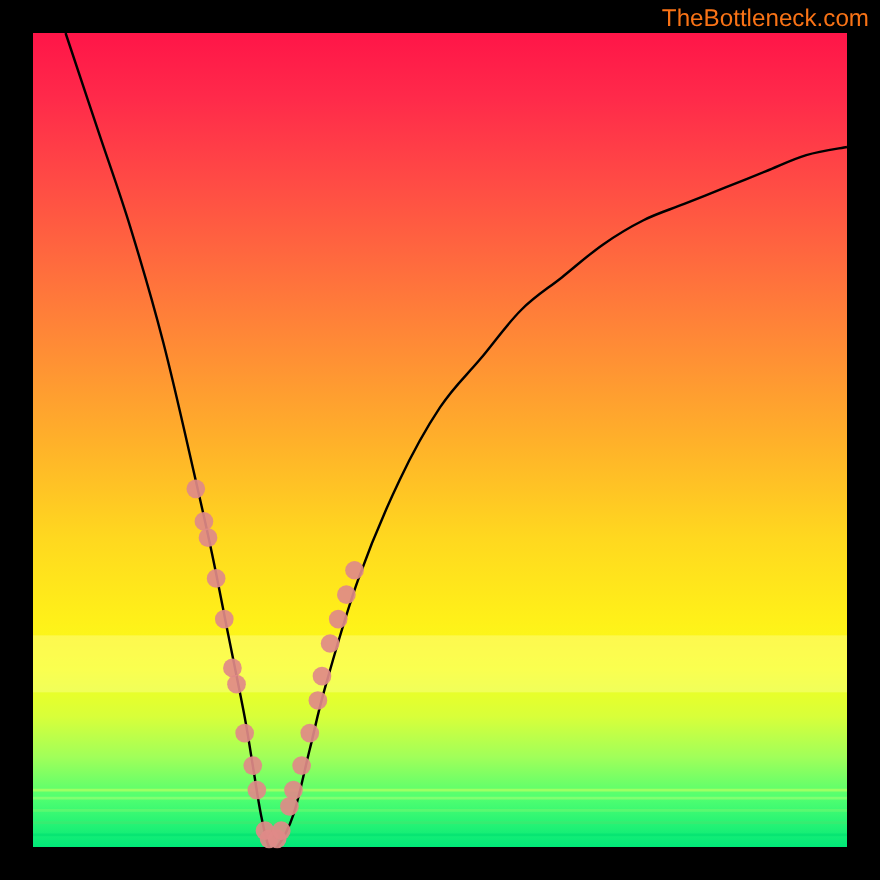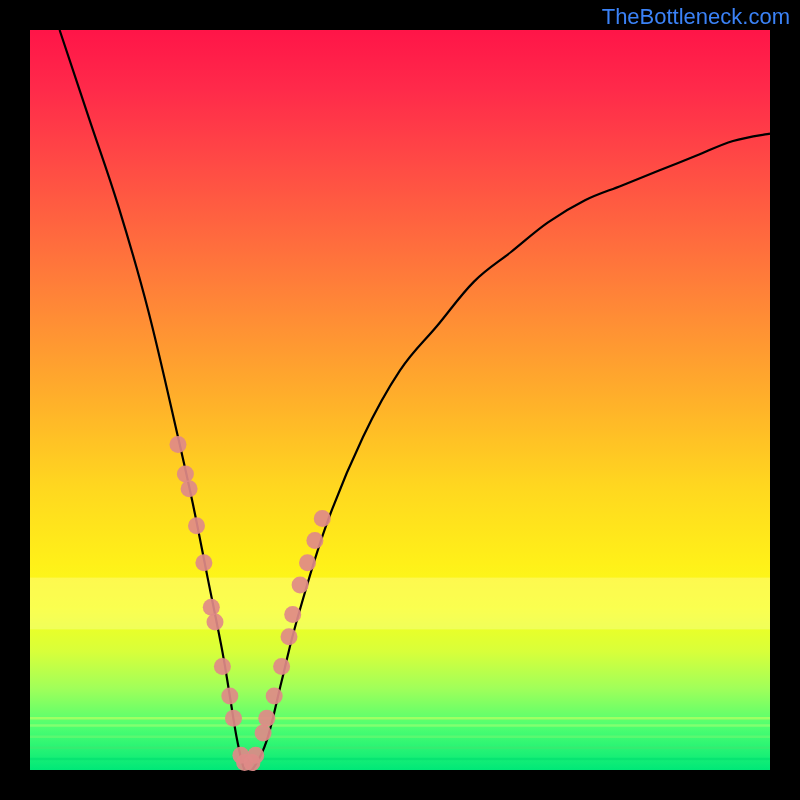--- a/index.html
+++ b/index.html
@@ -34,21 +34,21 @@
       #f8ff1a 78%,
       #d8ff3a 84%,
       #a0ff5a 89%,
       #50ff70 94%,
       #00e878 100%);
   }
   .attribution {
     position: absolute;
     top: 4px;
     right: 10px;
-    color: #3b82f6;
+    color: #f97316;
     font-size: 22px;
     font-weight: 500;
     z-index: 20;
   }
   svg.curve {
     position: absolute;
     left: 0;
     top: 0;
     width: 740px;
     height: 740px;

